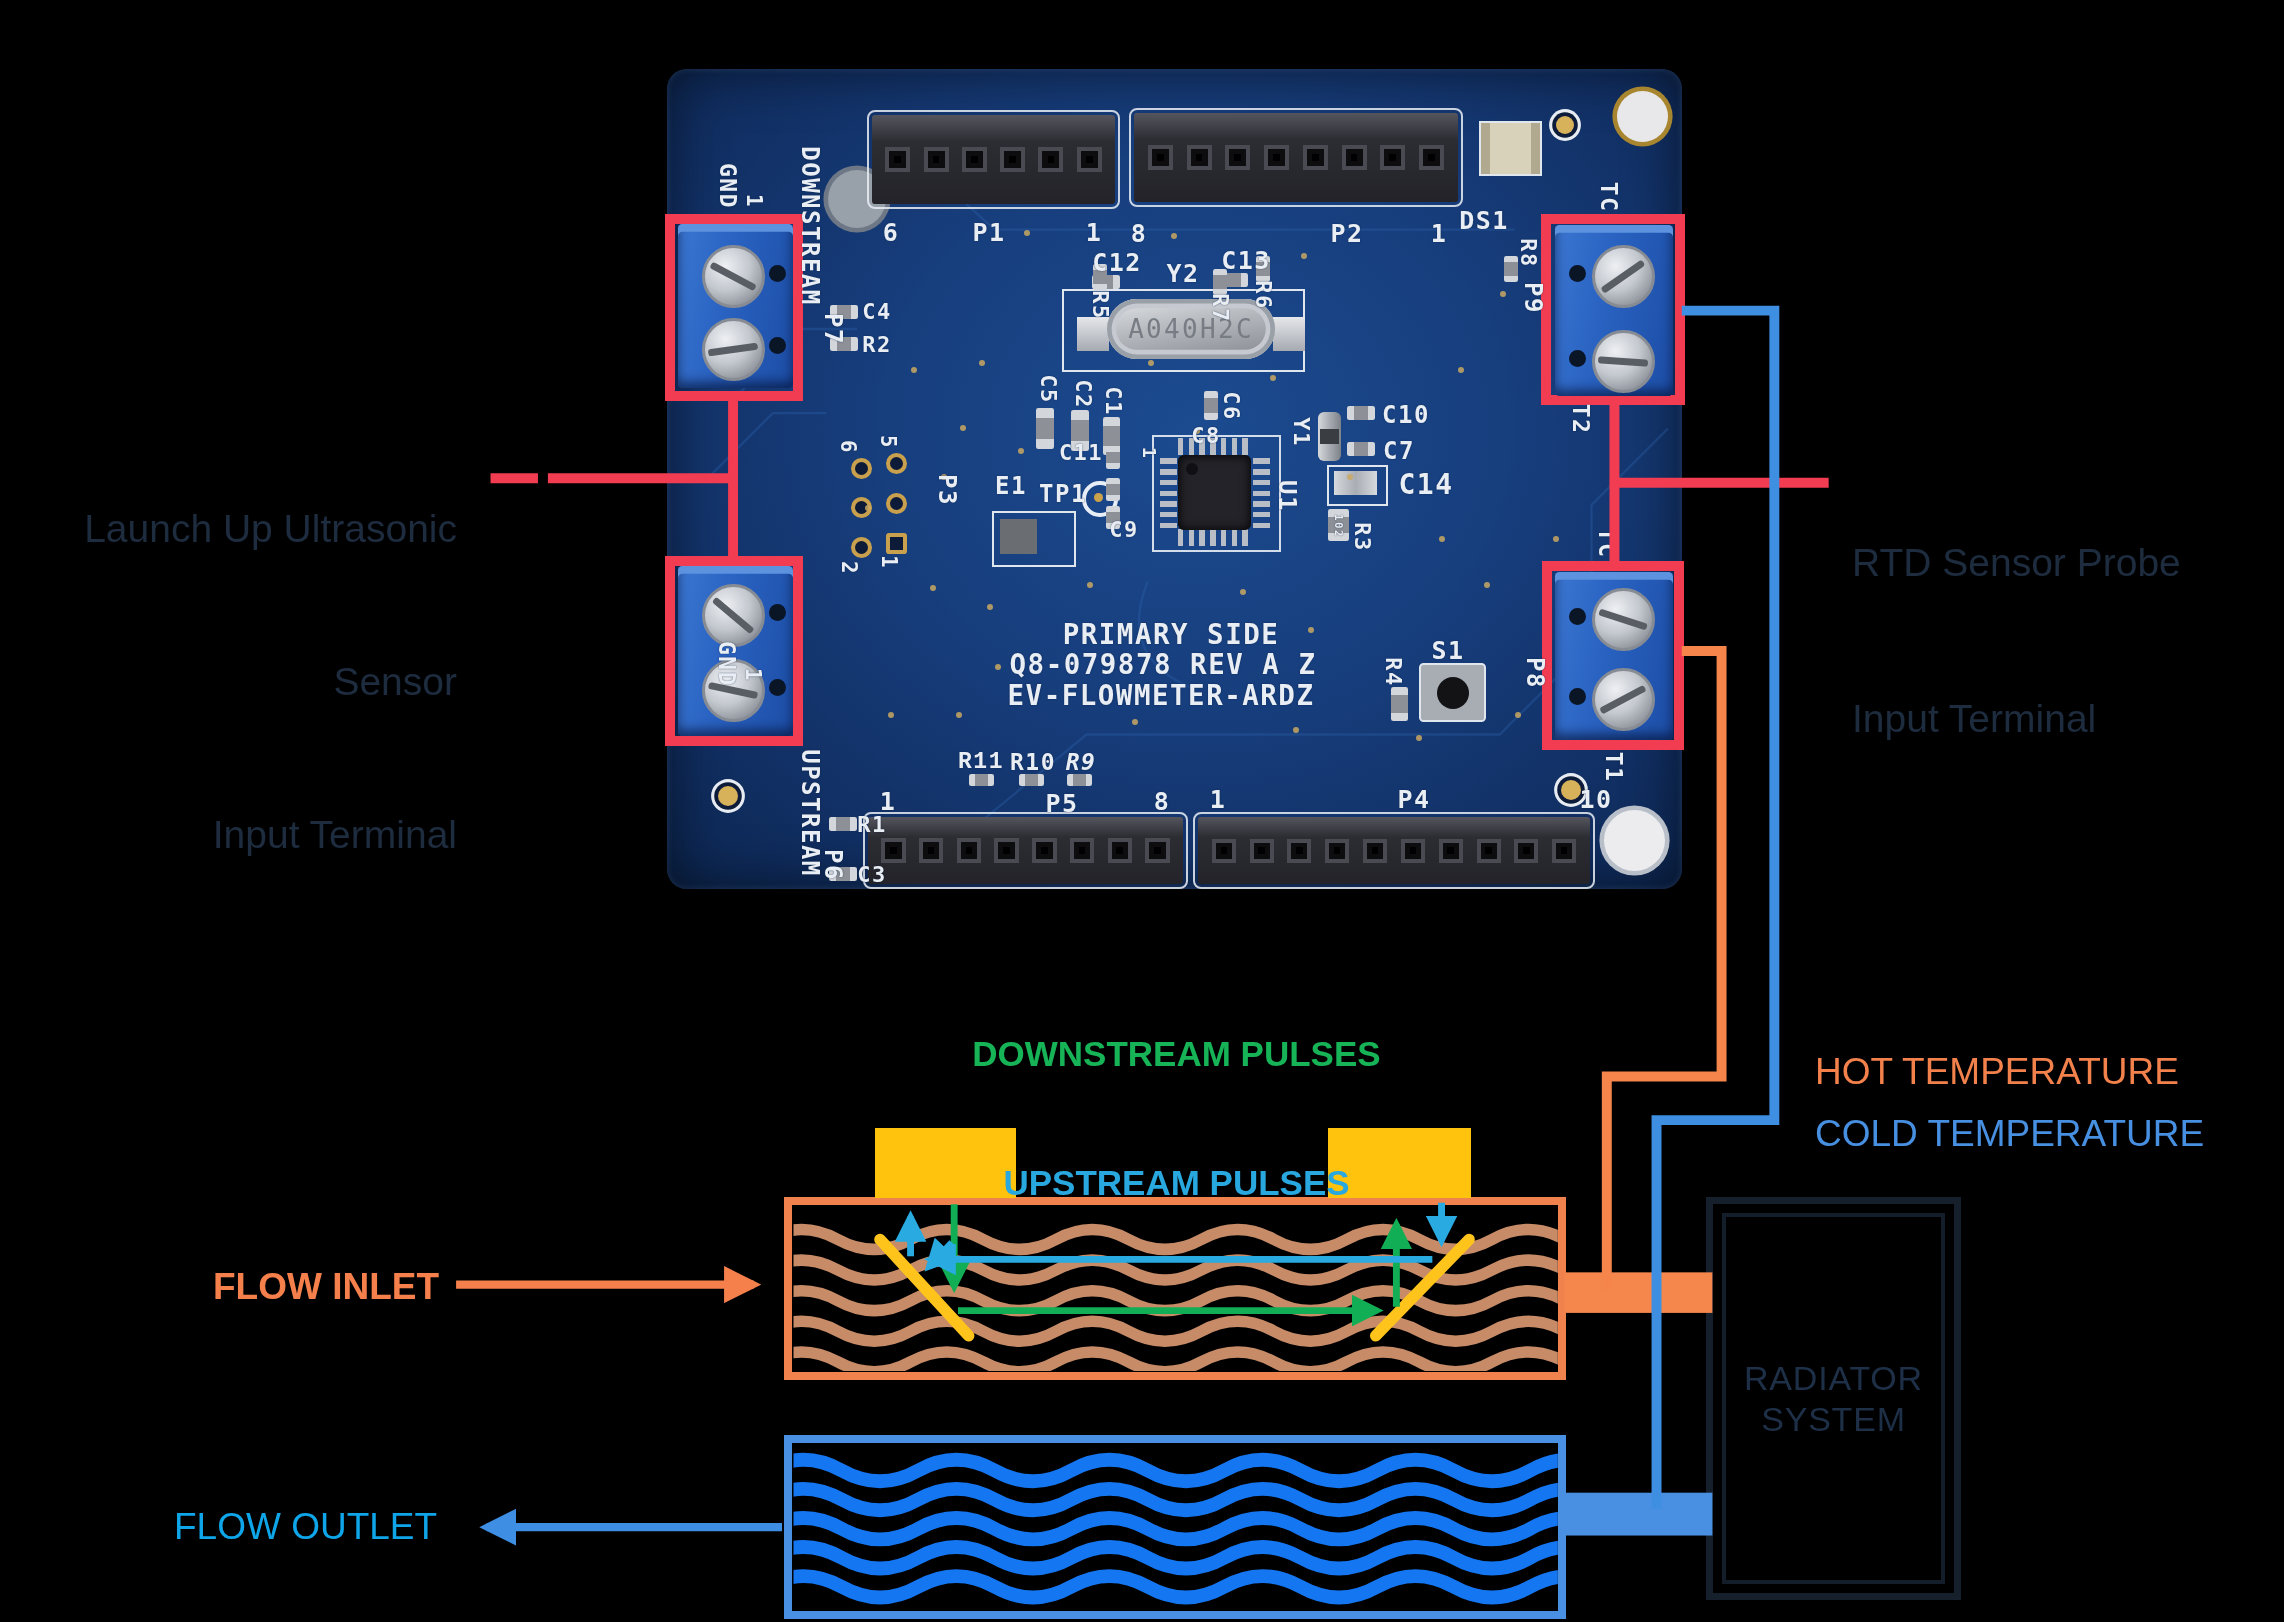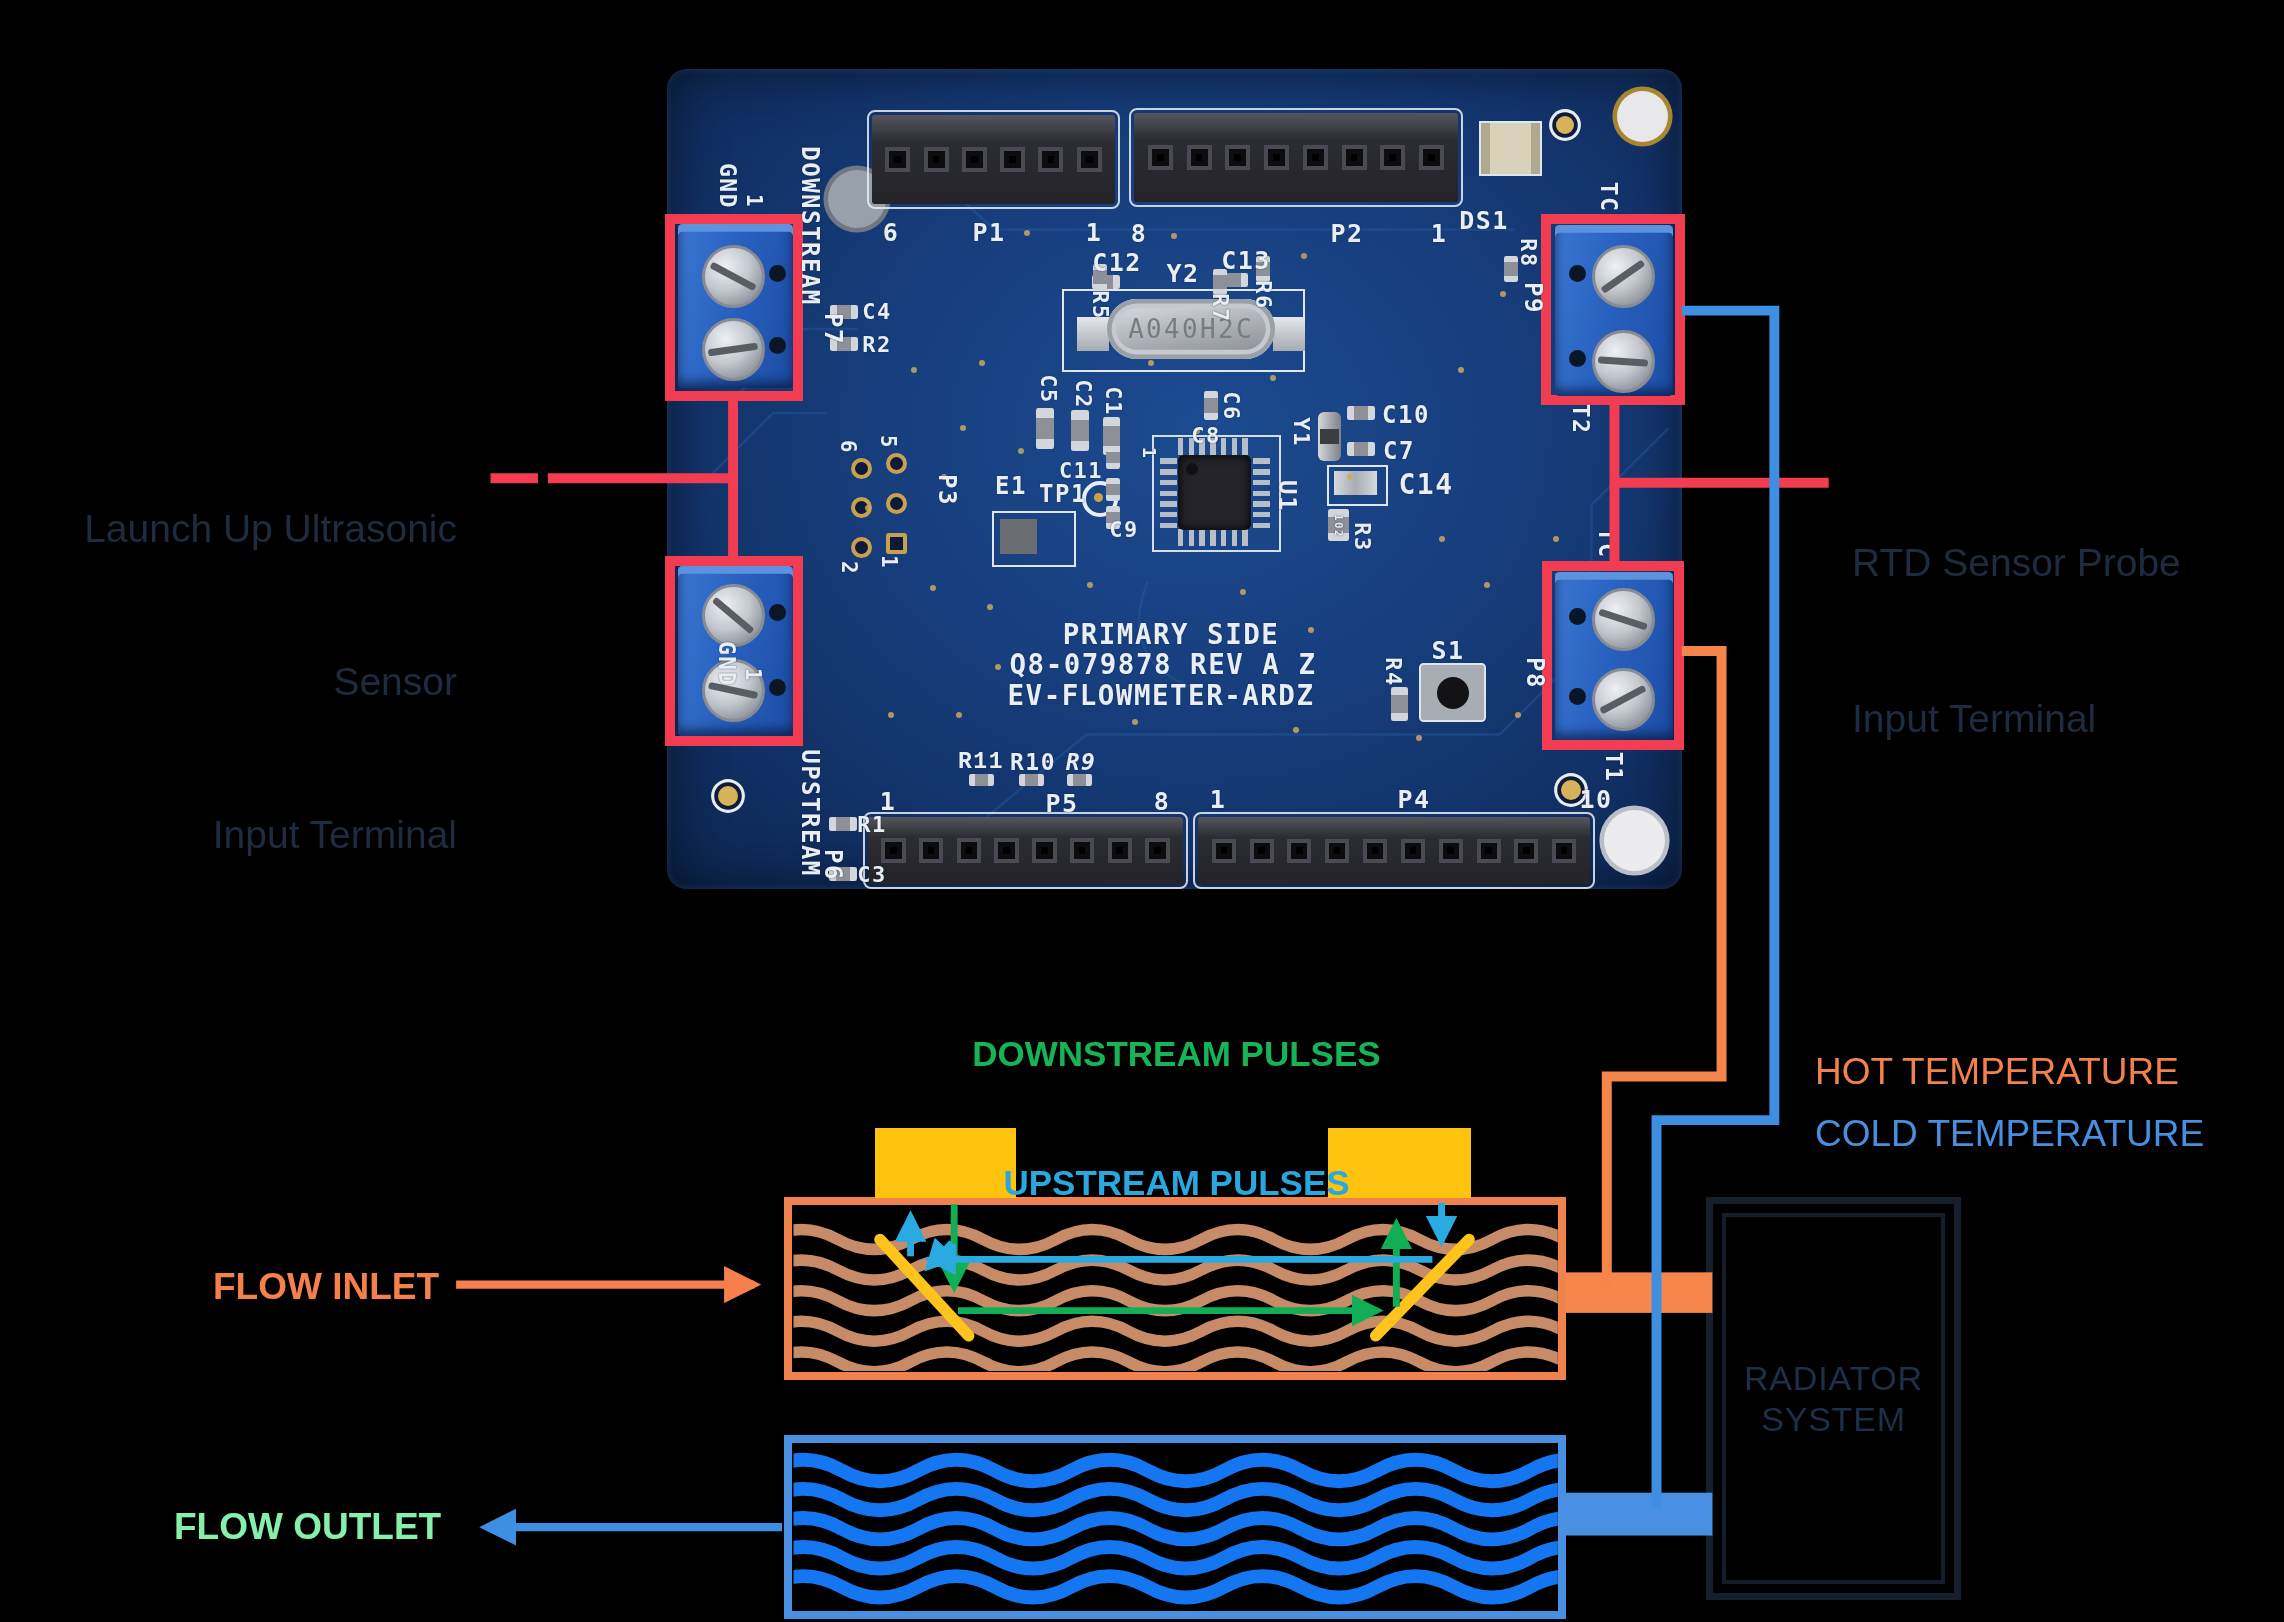--- a/index.html
+++ b/index.html
@@ -361,21 +361,21 @@
       <span class="silk" style="left: 1614px; top: 767px; font-size: 23px; transform: translate(-50%, -50%) rotate(90deg);">T1</span>
       <span class="silk" style="left: 1117px; top: 262px; font-size: 25px; transform: translate(-50%, -50%) rotate(0deg);">C12</span>
       <span class="silk" style="left: 1183px; top: 273px; font-size: 25px; transform: translate(-50%, -50%) rotate(0deg);">Y2</span>
       <span class="silk" style="left: 1246px; top: 260px; font-size: 25px; transform: translate(-50%, -50%) rotate(0deg);">C13</span>
       <span class="silk" style="left: 1011px; top: 486px; font-size: 24px; transform: translate(-50%, -50%) rotate(0deg);">E1</span>
       <span class="silk" style="left: 1048px; top: 389px; font-size: 22px; transform: translate(-50%, -50%) rotate(90deg);">C5</span>
       <span class="silk" style="left: 1083px; top: 394px; font-size: 22px; transform: translate(-50%, -50%) rotate(90deg);">C2</span>
       <span class="silk" style="left: 1113px; top: 401px; font-size: 22px; transform: translate(-50%, -50%) rotate(90deg);">C1</span>
       <span class="silk" style="left: 1206px; top: 435px; font-size: 22px; transform: translate(-50%, -50%) rotate(0deg);">C8</span>
       <span class="silk" style="left: 1231px; top: 406px; font-size: 22px; transform: translate(-50%, -50%) rotate(90deg);">C6</span>
-      <span class="silk" style="left: 1081px; top: 470px; font-size: 22px; transform: translate(-50%, -50%) rotate(0deg);">C11</span>
+      <span class="silk" style="left: 1081px; top: 452px; font-size: 22px; transform: translate(-50%, -50%) rotate(0deg);">C11</span>
       <span class="silk" style="left: 1063px; top: 494px; font-size: 24px; transform: translate(-50%, -50%) rotate(0deg);">TP1</span>
       <span class="silk" style="left: 1124px; top: 529px; font-size: 22px; transform: translate(-50%, -50%) rotate(0deg);">C9</span>
       <span class="silk" style="left: 1301px; top: 432px; font-size: 22px; transform: translate(-50%, -50%) rotate(90deg);">Y1</span>
       <span class="silk" style="left: 1406px; top: 415px; font-size: 24px; transform: translate(-50%, -50%) rotate(0deg);">C10</span>
       <span class="silk" style="left: 1399px; top: 451px; font-size: 24px; transform: translate(-50%, -50%) rotate(0deg);">C7</span>
       <span class="silk" style="left: 1426px; top: 484px; font-size: 28px; transform: translate(-50%, -50%) rotate(0deg);">C14</span>
       <span class="silk" style="left: 1362px; top: 537px; font-size: 22px; transform: translate(-50%, -50%) rotate(90deg);">R3</span>
       <span class="silk" style="left: 1338px; top: 526px; font-size: 10.7px; transform: translate(-50%, -50%) rotate(90deg);">102</span>
       <span class="silk" style="left: 1287px; top: 496px; font-size: 24px; transform: translate(-50%, -50%) rotate(90deg);">U1</span>
       <span class="silk" style="left: 1149px; top: 453px; font-size: 18.4px; transform: translate(-50%, -50%) rotate(90deg);">1</span>
@@ -499,16 +499,16 @@
 
   <div class="ann" style="left:1815px;top:1051px;color:#F2814B;font-size:37px;font-weight:500;">HOT TEMPERATURE</div>
 
   <div class="ann" style="left:832px;top:946px;width:689px;text-align:center;font-size:35px;line-height:43px;font-weight:600;">
     <span style="display:block;color:#17B357;">DOWNSTREAM PULSES</span>
     <span style="display:block;color:#29A8E0;">UPSTREAM PULSES</span>
   </div>
   <div class="ann" style="left:1815px;top:1113px;color:#478FE1;font-size:37px;font-weight:500;">COLD TEMPERATURE</div>
 
   <div class="ann" style="left:213px;top:1266px;color:#F5804C;font-size:37px;font-weight:600;">FLOW INLET</div>
-  <div class="ann" style="left:174px;top:1506px;color:#86efac;font-size:37px;font-weight:700;">FLOW OUTLET</div>
+  <div class="ann" style="left:174px;top:1506px;color:#0ea5e9;font-size:37px;font-weight:400;">FLOW OUTLET</div>
 
 </div>
 
 
 </body></html>

